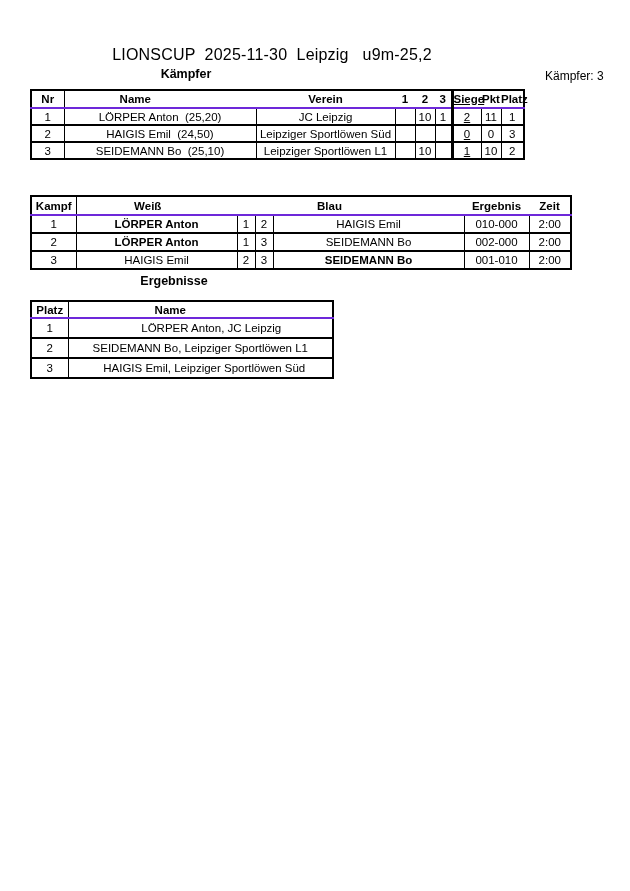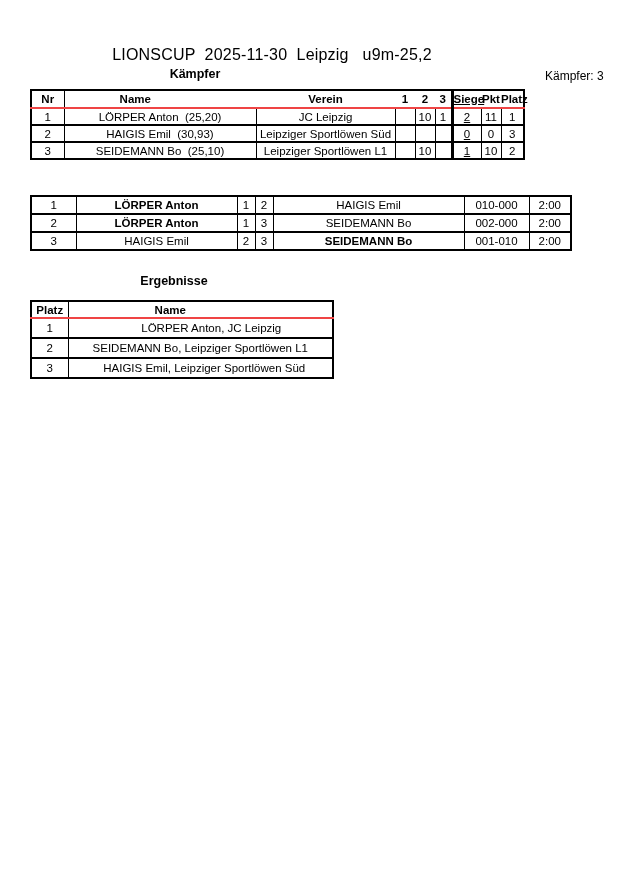--- a/index.html
+++ b/index.html
@@ -20,21 +20,21 @@
   .small { font-size:12px; }
 
   table.rpt {
     position:absolute; border-collapse:collapse; table-layout:fixed;
     border:2.5px solid #000; background:#fff;
   }
   .rpt th, .rpt td {
     font-size:11.5px; padding:0; white-space:pre; text-align:center;
     vertical-align:middle; overflow:visible;
   }
-  .rpt th { font-weight:bold; border-bottom:2px solid #ef4444; }
+  .rpt th { font-weight:bold; border-bottom:2px solid #6d28d9; }
   .rpt td { border:1px solid #000; border-top-width:2px; border-bottom-width:2px; }
   th.rb  { border-right:1px solid #000; }
   .thick { border-left:3px solid #000 !important;text-decoration:underline; }
   .lft   { text-align:left; padding-left:6px; }
   .clip  { overflow:hidden; }
   .b     { font-weight:bold; }
 
   #t1 th { height:16px; }  #t1 td { height:15px; }
   #t2 th { height:17px; }  #t2 td { height:16px; }
   #t3 th { height:15px; }  #t3 td { height:18px; }
@@ -43,21 +43,21 @@
   #t1 th.h-name { padding-right:50px; }
   #t2 th.h-weiss { padding-right:18px; }
   #t2 th.h-blau { padding-right:78px; }
   #t3 th.h-name { padding-right:60px; }
 </style>
 </head>
 <body>
 
 <div class="abs title" style="left:272px; top:46px;">LIONSCUP  2025-11-30  Leipzig   u9m-25,2</div>
 
-<div class="abs sec-title" style="left:195px; top:67px;">Kämpfer</div>
+<div class="abs sec-title" style="left:186px; top:67px;">Kämpfer</div>
 
 <div class="abs small" style="left:545px; top:69px;">Kämpfer: 3</div>
 
 <table id="t1" class="rpt" style="left:30px; top:89px; width:495px;">
   <colgroup>
     <col style="width:33px">
       <col style="width:192px">
       <col style="width:139px">
     <col style="width:20px">
       <col style="width:20px">
@@ -84,21 +84,21 @@
     <td class="lft clip">JC Leipzig</td>
     <td></td>
     <td>10</td>
     <td>1</td>
     <td class="thick">2</td>
     <td>11</td>
     <td>1</td>
   </tr>
   <tr>
     <td>2</td>
-    <td class="lft">HAIGIS Emil  (30,93)</td>
+    <td class="lft">HAIGIS Emil  (24,50)</td>
     <td class="lft clip">Leipziger Sportlöwen Süd</td>
     <td></td>
     <td></td>
     <td></td>
     <td class="thick">0</td>
     <td>0</td>
     <td>3</td>
   </tr>
   <tr>
     <td>3</td>
@@ -120,20 +120,29 @@
   <colgroup>
     <col style="width:45px">
       <col style="width:161px">
       <col style="width:18px">
     <col style="width:18px">
       <col style="width:191px">
       <col style="width:65px">
       <col style="width:42px">
   </colgroup>
   <tbody>
+      <tr>
+    <th class="rb">Kampf</th>
+    <th class="h-weiss">Weiß</th>
+    <th></th>
+    <th></th>
+    <th class="h-blau">Blau</th>
+    <th>Ergebnis</th>
+    <th>Zeit</th>
+  </tr>
   <tr>
     <td>1</td>
     <td class="lft b">LÖRPER Anton</td>
     <td>1</td>
     <td>2</td>
     <td class="lft">HAIGIS Emil</td>
     <td>010-000</td>
     <td>2:00</td>
   </tr>
   <tr>

